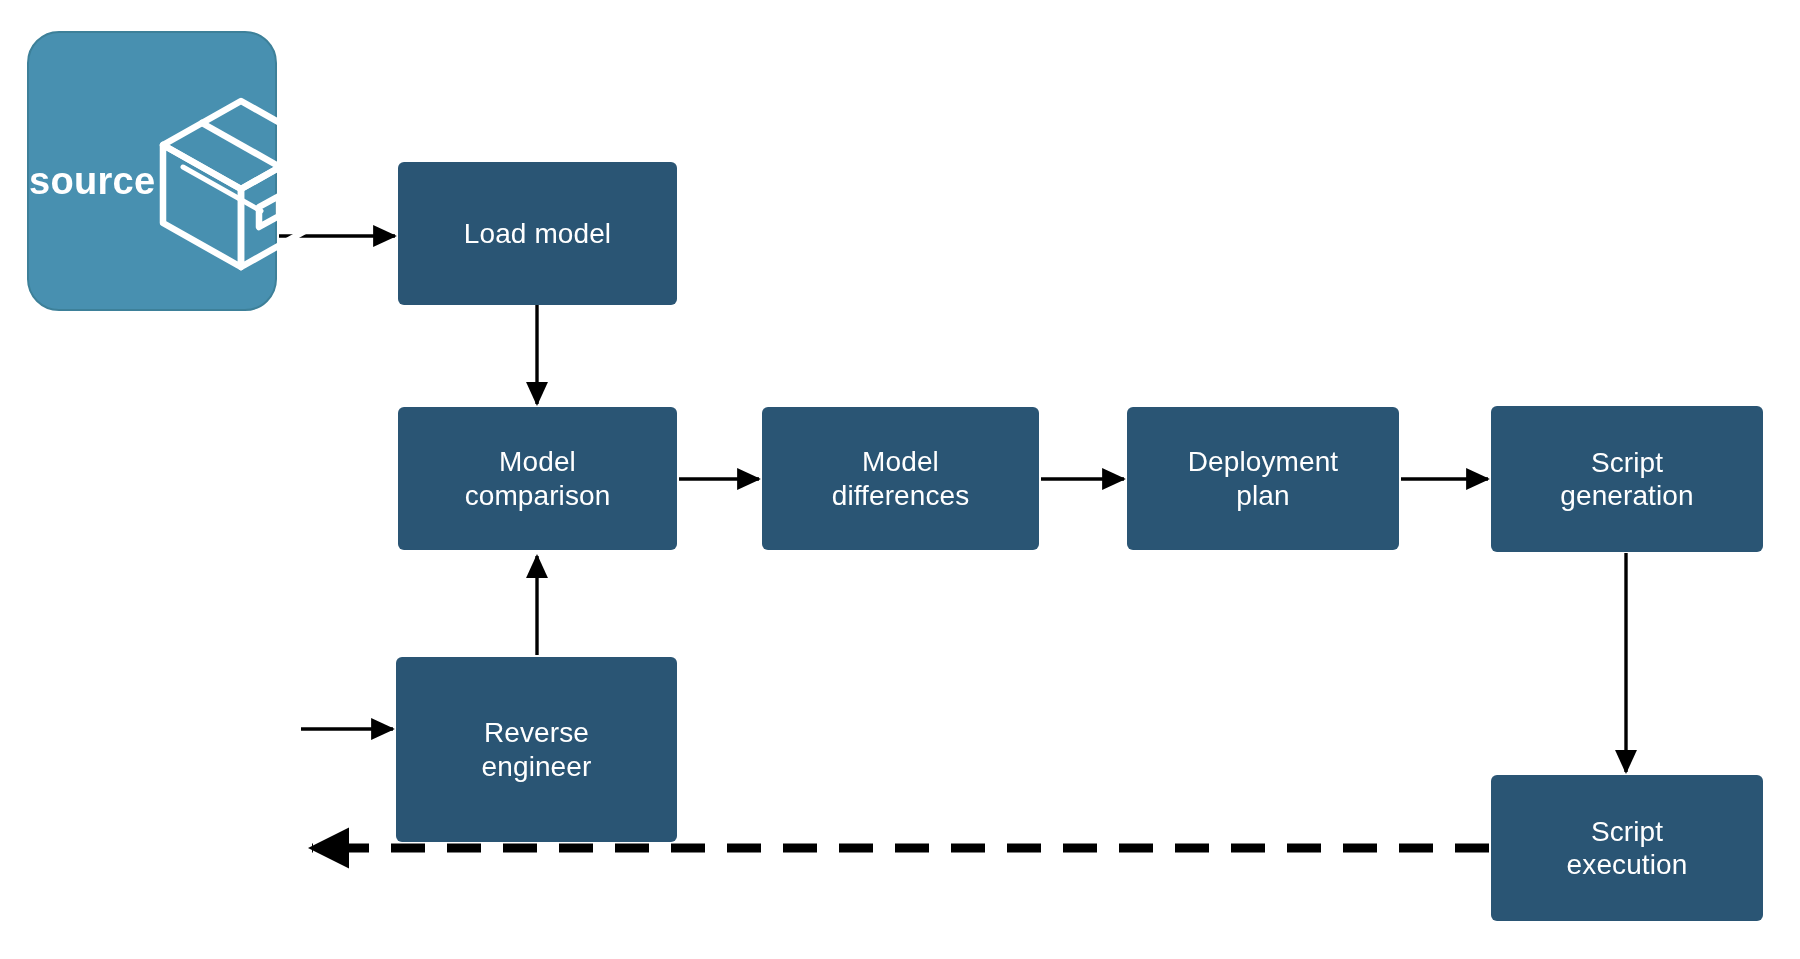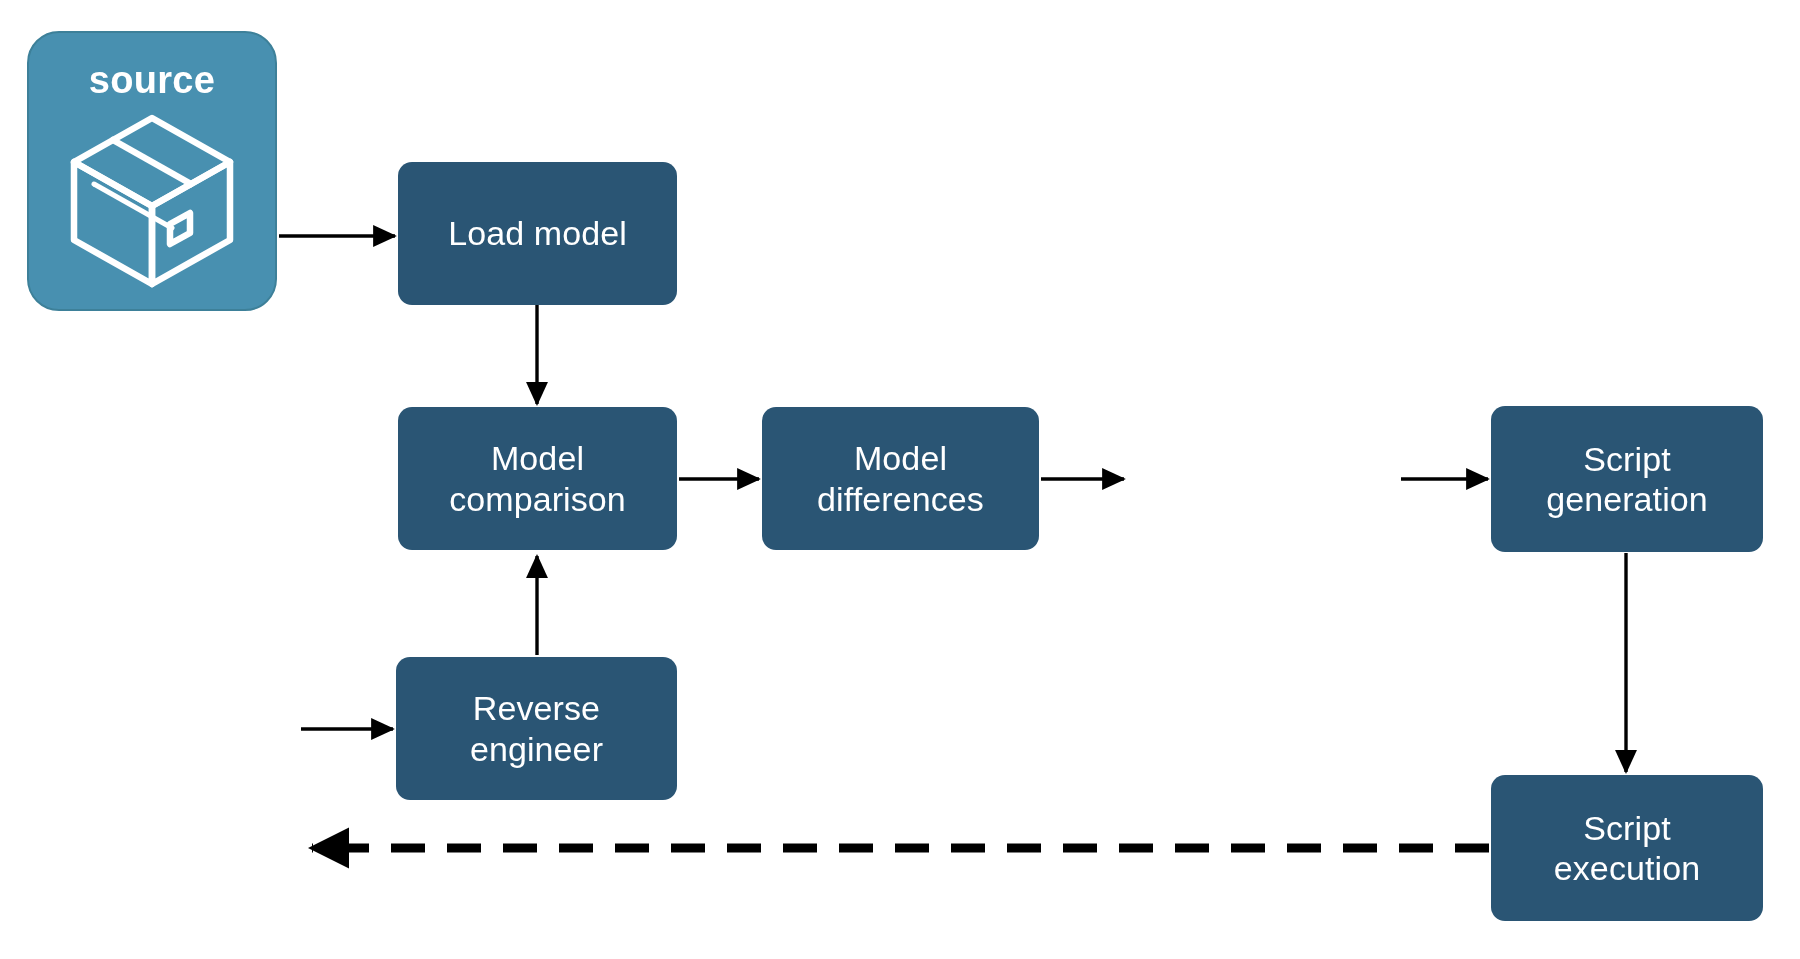--- a/index.html
+++ b/index.html
@@ -22,31 +22,31 @@
     left: 0;
     top: 0;
     width: 1800px;
     height: 959px;
     pointer-events: none;
   }
   .node {
     position: absolute;
     box-sizing: border-box;
     display: flex;
-    flex-direction: column;
+    flex-direction: row;
     align-items: center;
     justify-content: center;
     text-align: center;
     color: #ffffff;
   }
   
   .proc {
     background: #2a5574;
-    border-radius: 14px;
-    font-size: 34px;
+    border-radius: 6px;
+    font-size: 28px;
     line-height: 1.18;
     font-weight: 400;
     letter-spacing: 0.1px;
   }
   .proc .label {
     white-space: pre-line;
     padding: 0 8px;
   }
   
   .endpoint {
@@ -130,27 +130,31 @@
   <div class="node proc" style="left:398px; top:407px; width:279px; height:143px;">
     <div class="label">Model
 comparison</div>
   </div>
 
   <div class="node proc" style="left:762px; top:407px; width:277px; height:143px;">
     <div class="label">Model
 differences</div>
   </div>
 
+  <div class="node proc" style="left:1127px; top:407px; width:272px; height:143px;">
+    <div class="label">Deployment
+plan</div>
+  </div>
 
   <div class="node proc" style="left:1491px; top:406px; width:272px; height:146px;">
     <div class="label">Script
 generation</div>
   </div>
 
-  <div class="node proc" style="left:396px; top:657px; width:281px; height:143px;">
+  <div class="node proc" style="left:396px; top:657px; width:281px; height:185px;">
     <div class="label">Reverse
 engineer</div>
   </div>
 
   <div class="node proc" style="left:1491px; top:775px; width:272px; height:146px;">
     <div class="label">Script
 execution</div>
   </div>
 
 </div>

